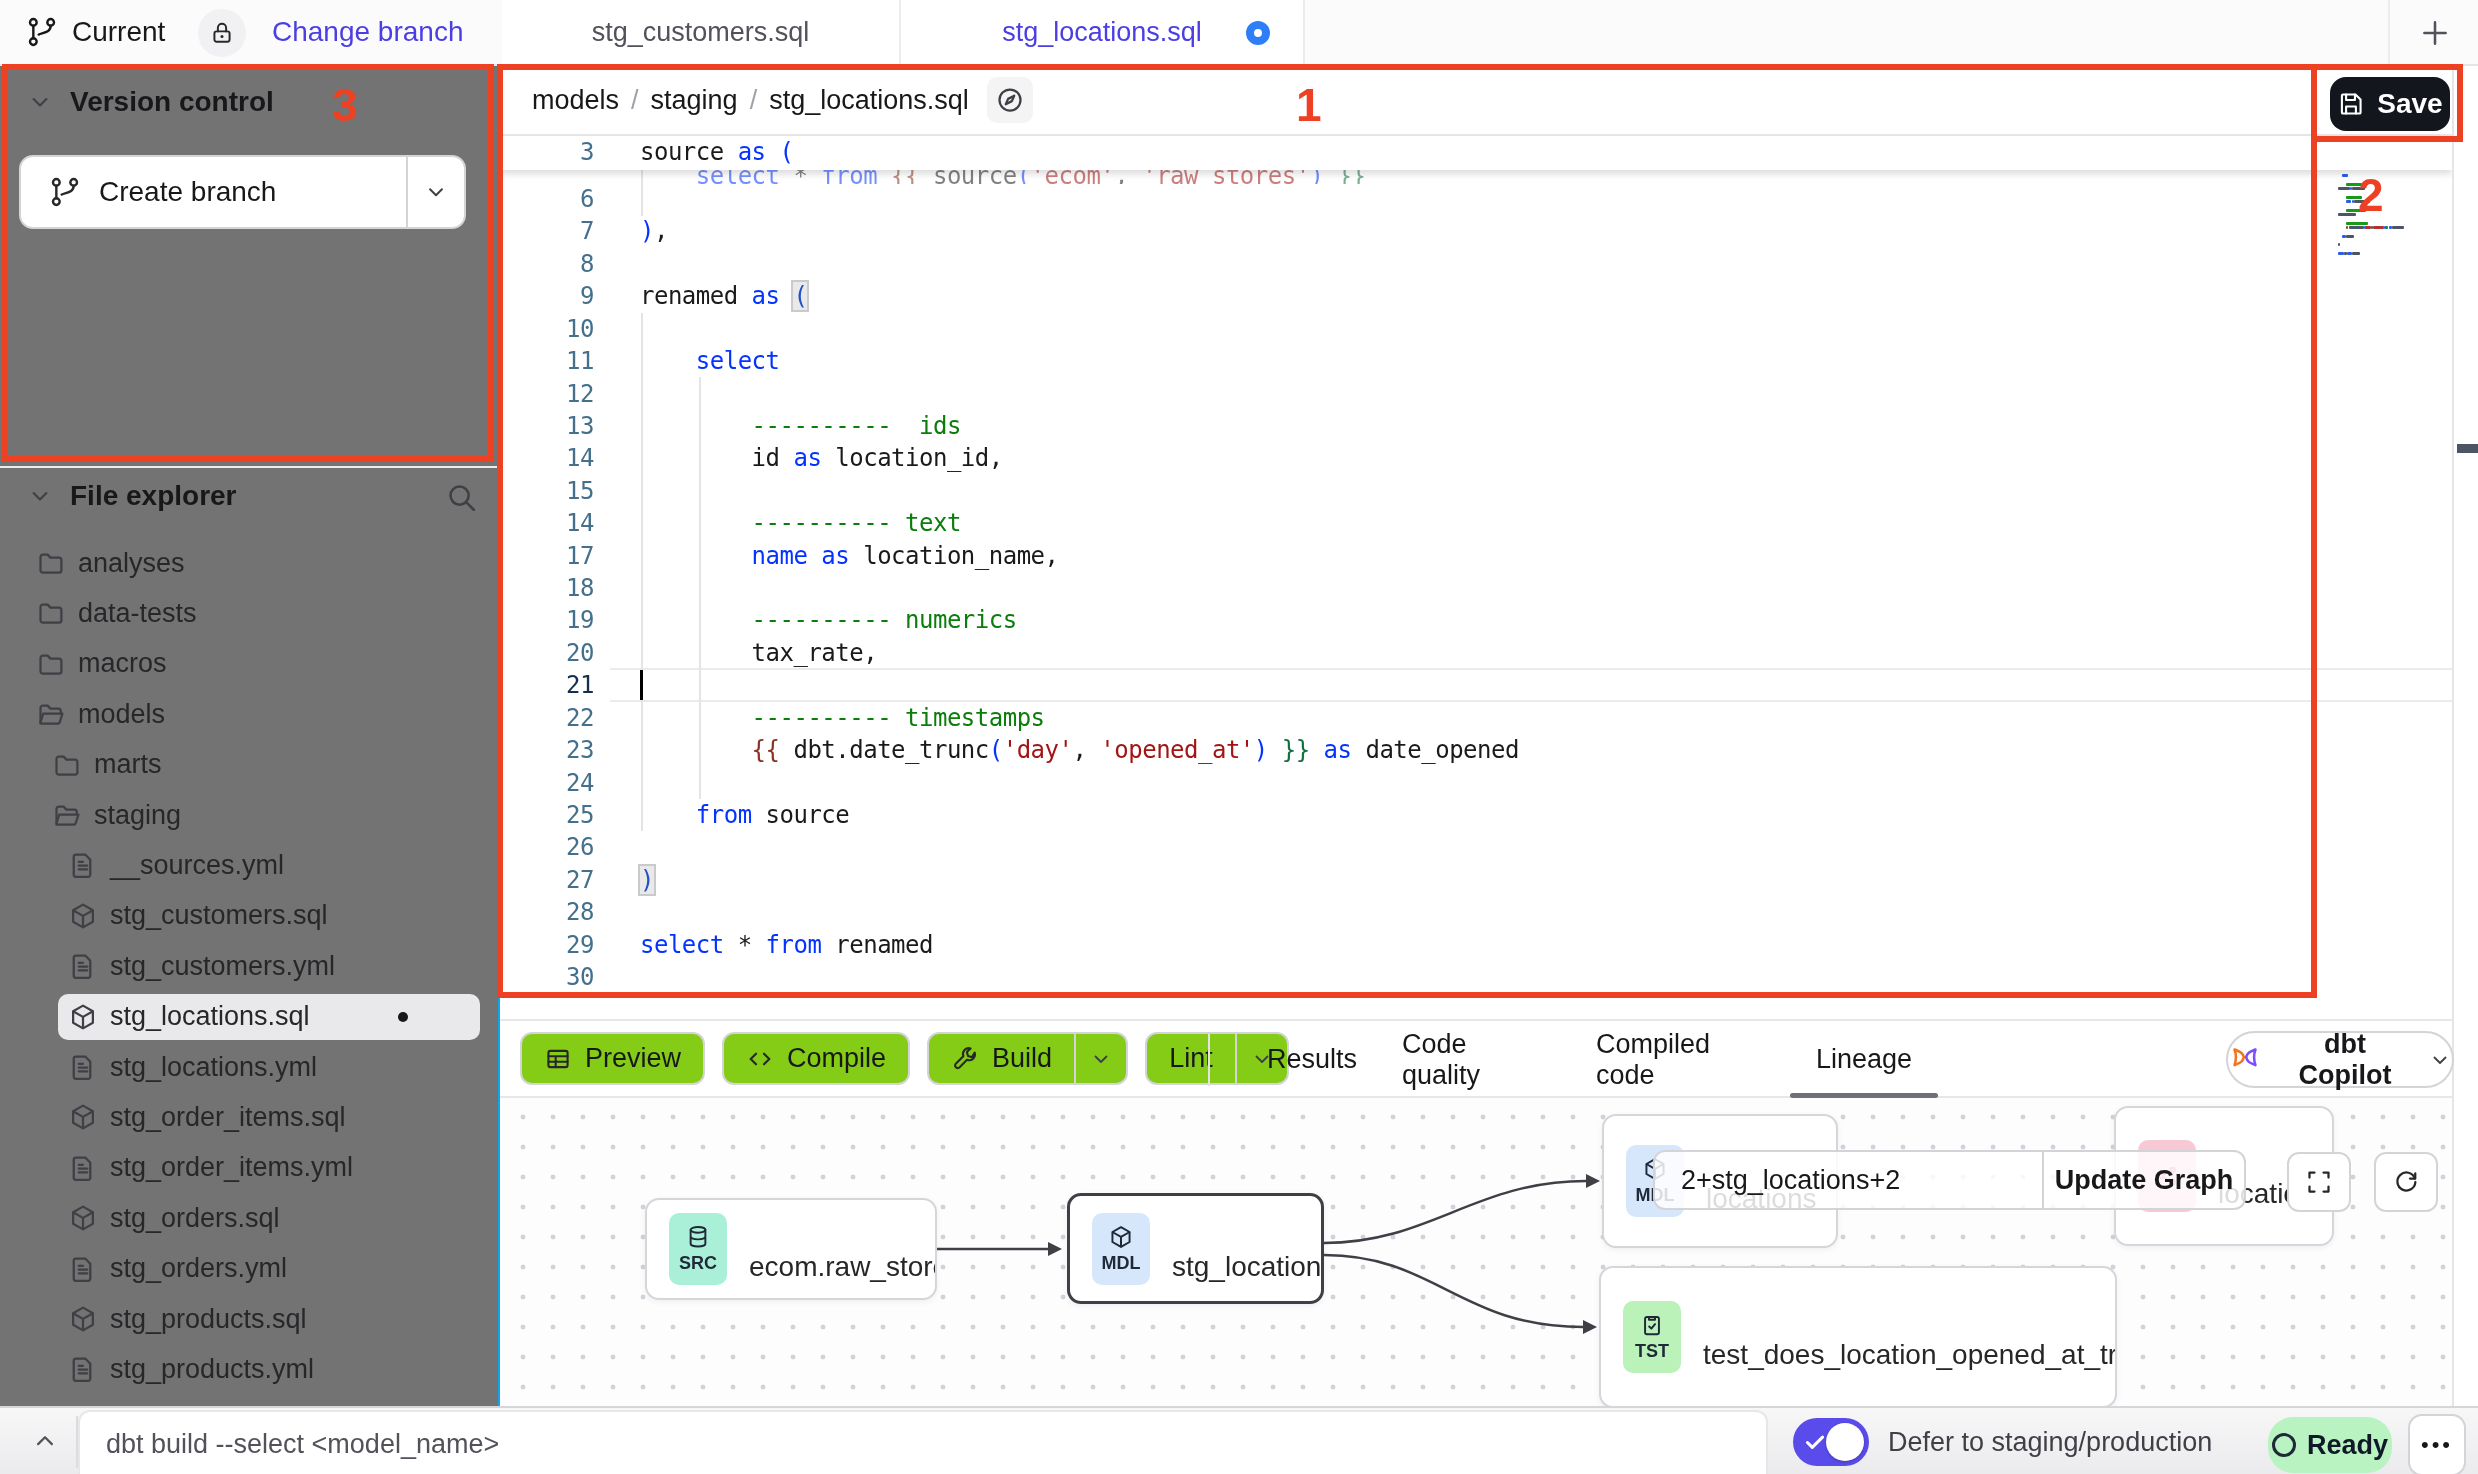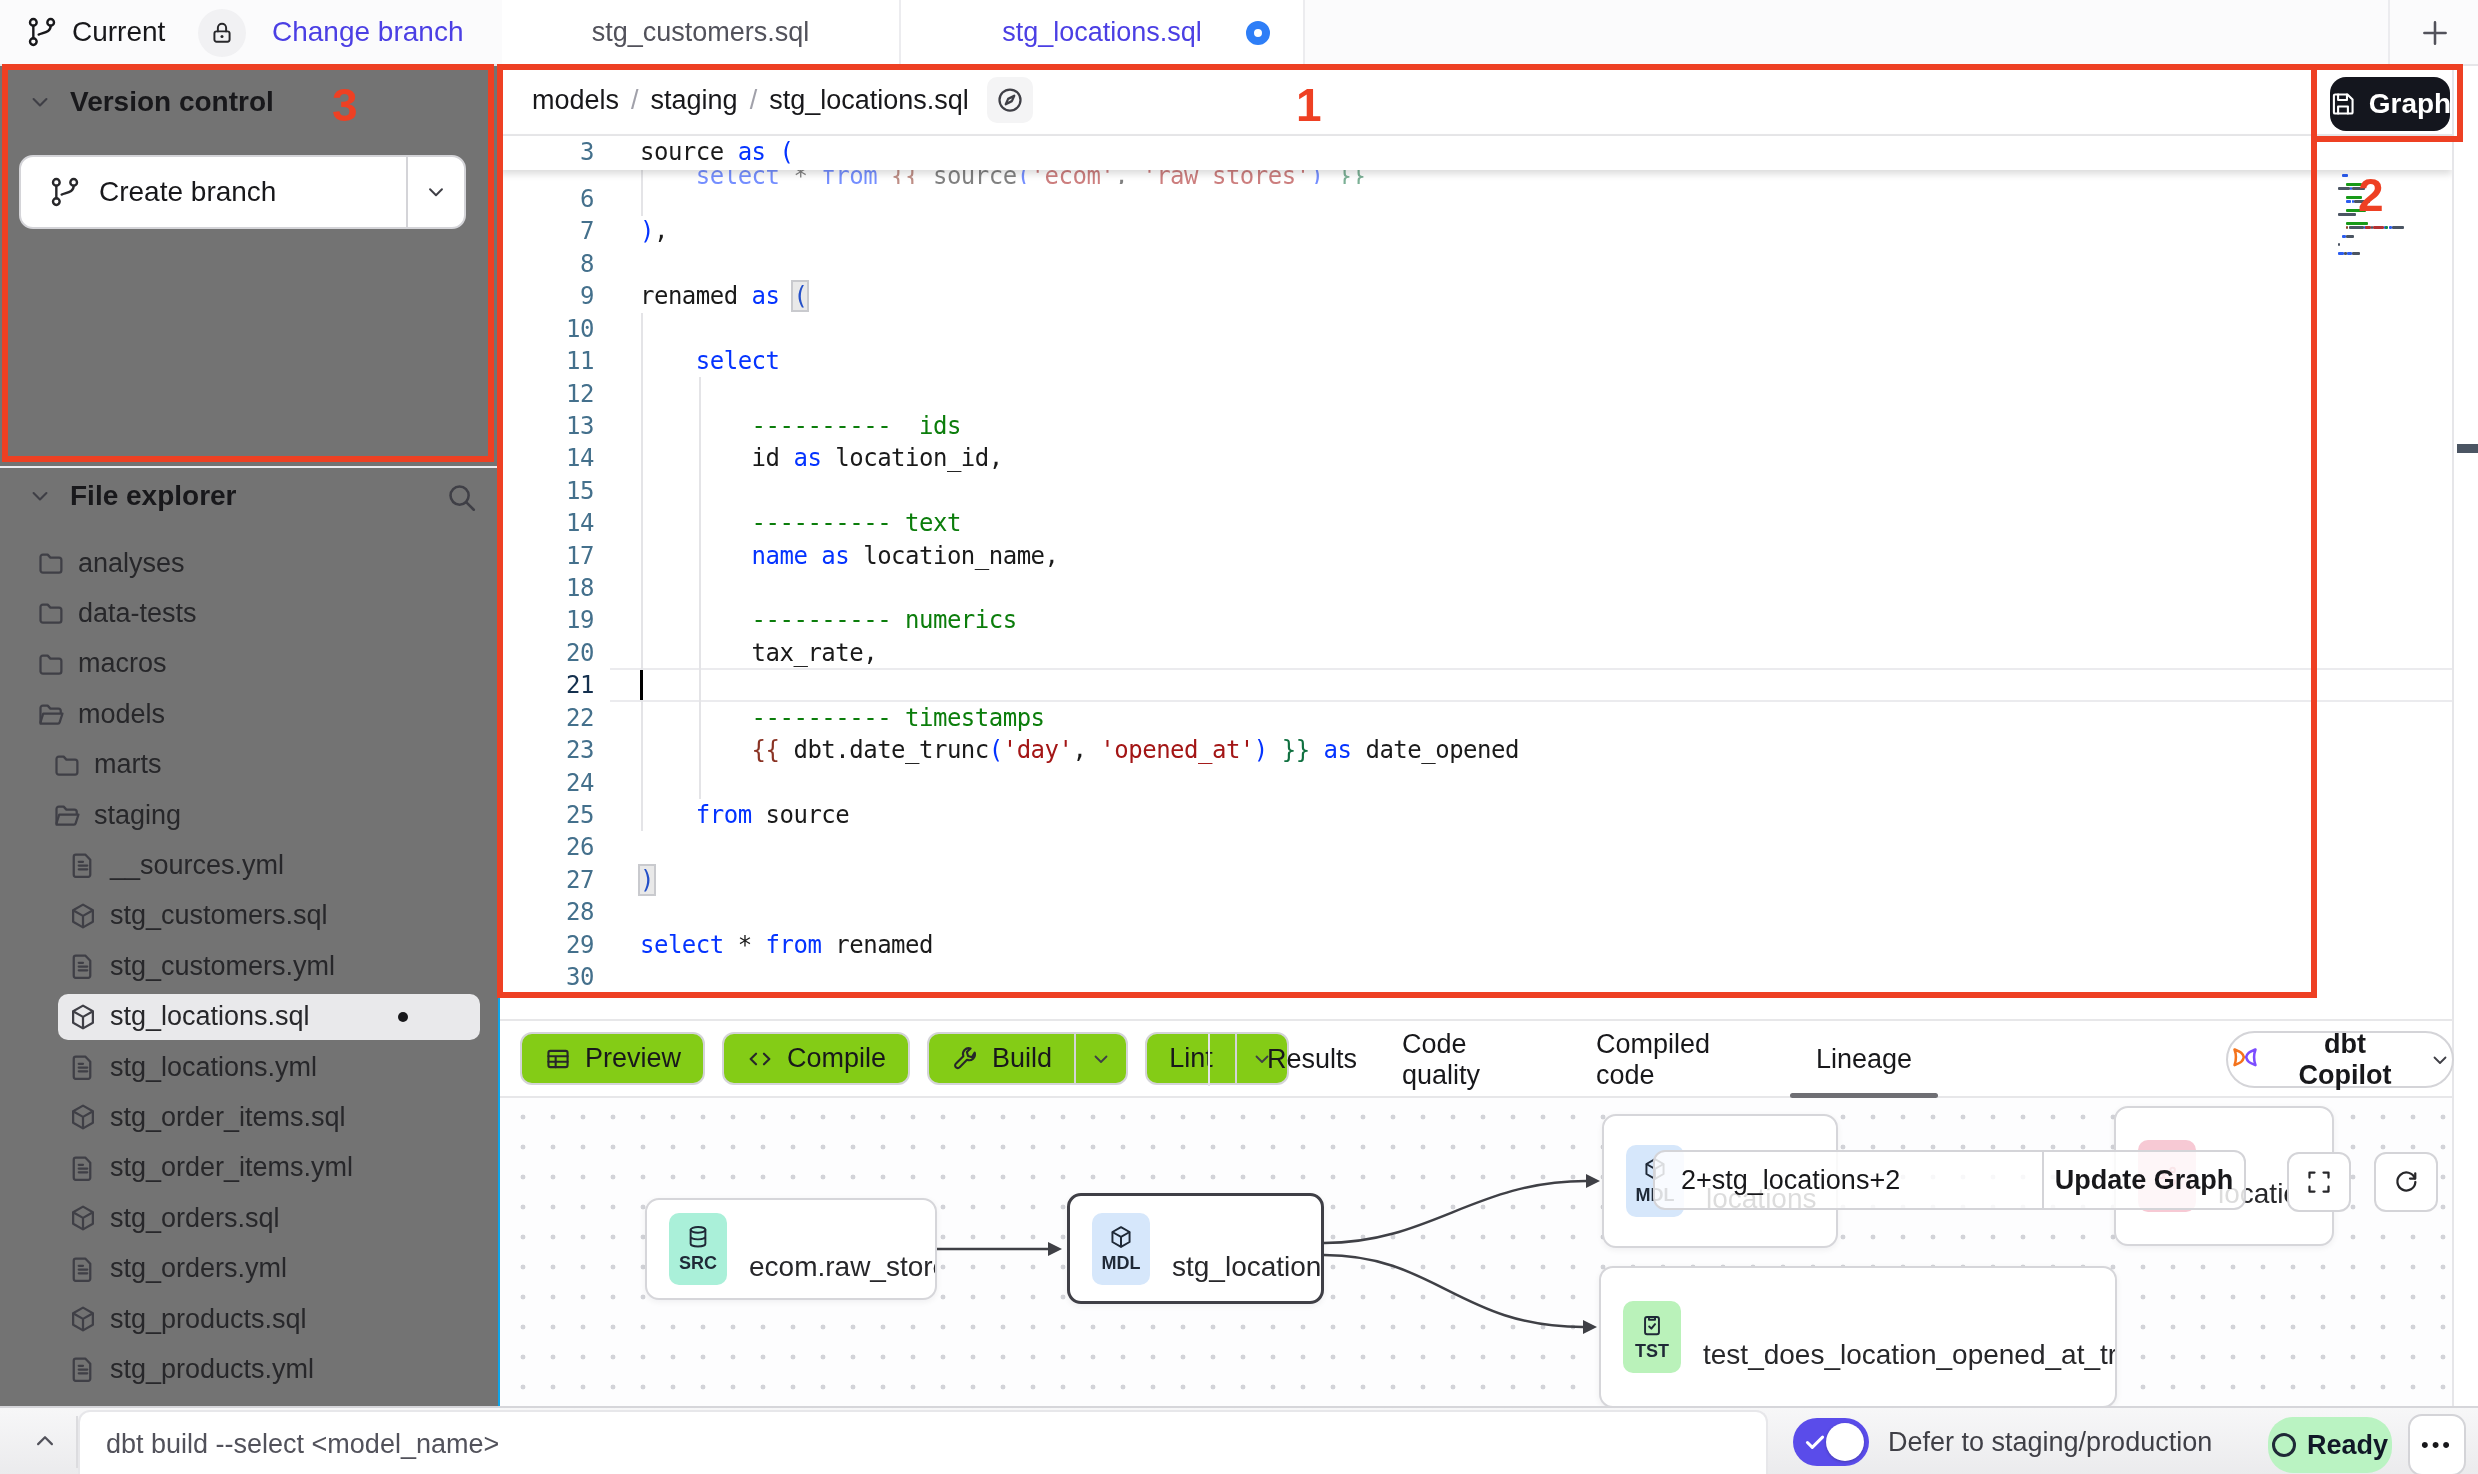--- a/index.html
+++ b/index.html
@@ -503,21 +503,21 @@
         <div class="ln">3</div>
         <div class="ct"><span class="tk-p">source </span><span class="tk-k">as</span><span class="tk-p"> </span><span class="tk-k">(</span></div>
       </div>
     <button id="save-btn">
       <span class="ic" style="width:28px;height:28px">
           <svg viewBox="0 0 24 24" fill="none" stroke="currentColor" stroke-width="1.8" stroke-linecap="round" stroke-linejoin="round">
             <path d="M5.2 3.8h10.6l4.4 4.4v11a1 1 0 0 1-1 1H5.2a1 1 0 0 1-1-1V4.8a1 1 0 0 1 1-1z"></path>
             <path d="M7.8 3.8v4.8h7.6V3.8M7.8 20.2v-6h8.4v6"></path>
           </svg>
         </span>
-      <span>Graph</span>
+      <span>Save</span>
     </button>
     <div id="minimap">
         <span class="mm-bar" style="left: 0px; top: 0px; width: 7.35px; background: rgb(75, 85, 99);"></span>
         <span class="mm-bar" style="left: 7.35px; top: 0px; width: 2.1px; background: rgb(43, 92, 240);"></span>
         <span class="mm-bar" style="left: 10.5px; top: 0px; width: 2px; background: rgb(43, 92, 240);"></span>
         <span class="mm-bar" style="left: 4.2px; top: 8.6px; width: 6.3px; background: rgb(43, 92, 240);"></span>
         <span class="mm-bar" style="left: 10.5px; top: 8.6px; width: 3.15px; background: rgb(75, 85, 99);"></span>
         <span class="mm-bar" style="left: 13.65px; top: 8.6px; width: 4.2px; background: rgb(43, 92, 240);"></span>
         <span class="mm-bar" style="left: 17.85px; top: 8.6px; width: 4.2px; background: rgb(138, 74, 42);"></span>
         <span class="mm-bar" style="left: 22.05px; top: 8.6px; width: 6.3px; background: rgb(75, 85, 99);"></span>

